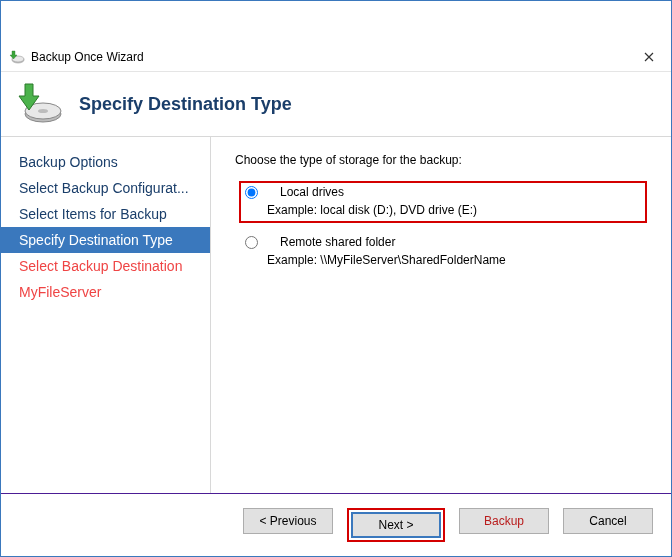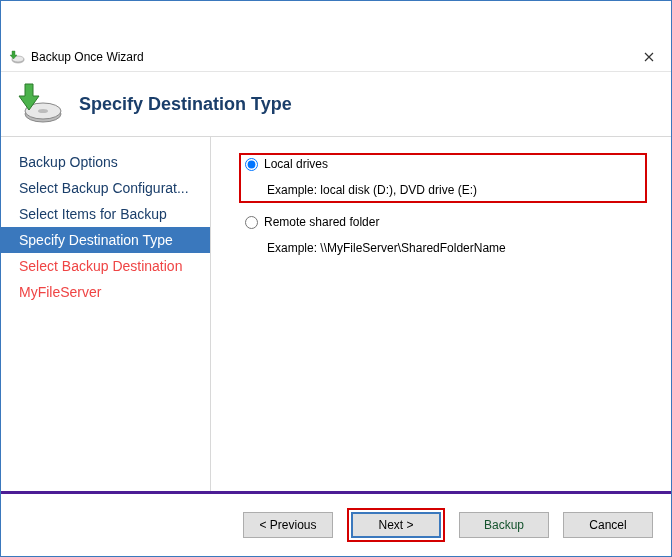--- a/index.html
+++ b/index.html
@@ -103,54 +103,53 @@
     padding: 4px 6px 6px 6px;
     margin-bottom: 8px;
   }
   .radio-block.highlight {
     border: 2px solid #d40000;
     padding: 2px 4px 4px 4px;
   }
   .radio-row {
     display: flex;
     align-items: center;
-    gap: 6px;
+    gap: 22px;
   }
   .radio-row input[type=radio] {
     margin: 0;
     width: 13px; height: 13px;
   }
   .radio-example {
     padding-left: 22px;
-    margin-top: 12px;
+    margin-top: 4px;
     color: #000;
   }
   .footer {
-    border-top: 3px solid #4c1d95;
+    border-top: 1px solid #4c1d95;
     padding: 14px 18px;
     display: flex;
     justify-content: flex-end;
     gap: 14px;
     background: #fff;
-    align-items: center;
   }
   .btn {
     width: 90px;
     height: 26px;
     border: 1px solid #adadad;
     background: #e1e1e1;
     font-size: 12px;
     font-family: inherit;
     cursor: pointer;
     display: flex;
     align-items: center;
     justify-content: center;
   }
   .btn:disabled {
-    color: #14532d;
+    color: #b91c1c;
     cursor: default;
   }
   .btn-wrap-highlight {
     border: 2px solid #d40000;
     padding: 2px;
     display: inline-flex;
   }
   .btn-wrap-highlight .btn {
     border: 2px solid #3a78bd;
     background: #e1e1e1;
@@ -194,20 +193,21 @@
     <div class="sidebar">
       <div class="sidebar-item">Backup Options</div>
       <div class="sidebar-item">Select Backup Configurat...</div>
       <div class="sidebar-item">Select Items for Backup</div>
       <div class="sidebar-item active">Specify Destination Type</div>
       <div class="sidebar-item dim">Select Backup Destination</div>
       <div class="sidebar-item dim">MyFileServer</div>
     </div>
 
     <div class="main">
+      <div class="instruction">Choose the type of storage for the backup:</div>
 
       <div class="radio-group">
 
         <div class="radio-block highlight">
           <label class="radio-row">
             <input type="radio" name="dest" checked="" style="">
             <span>Local drives</span>
           </label>
           <div class="radio-example">Example: local disk (D:), DVD drive (E:)</div>
         </div>

